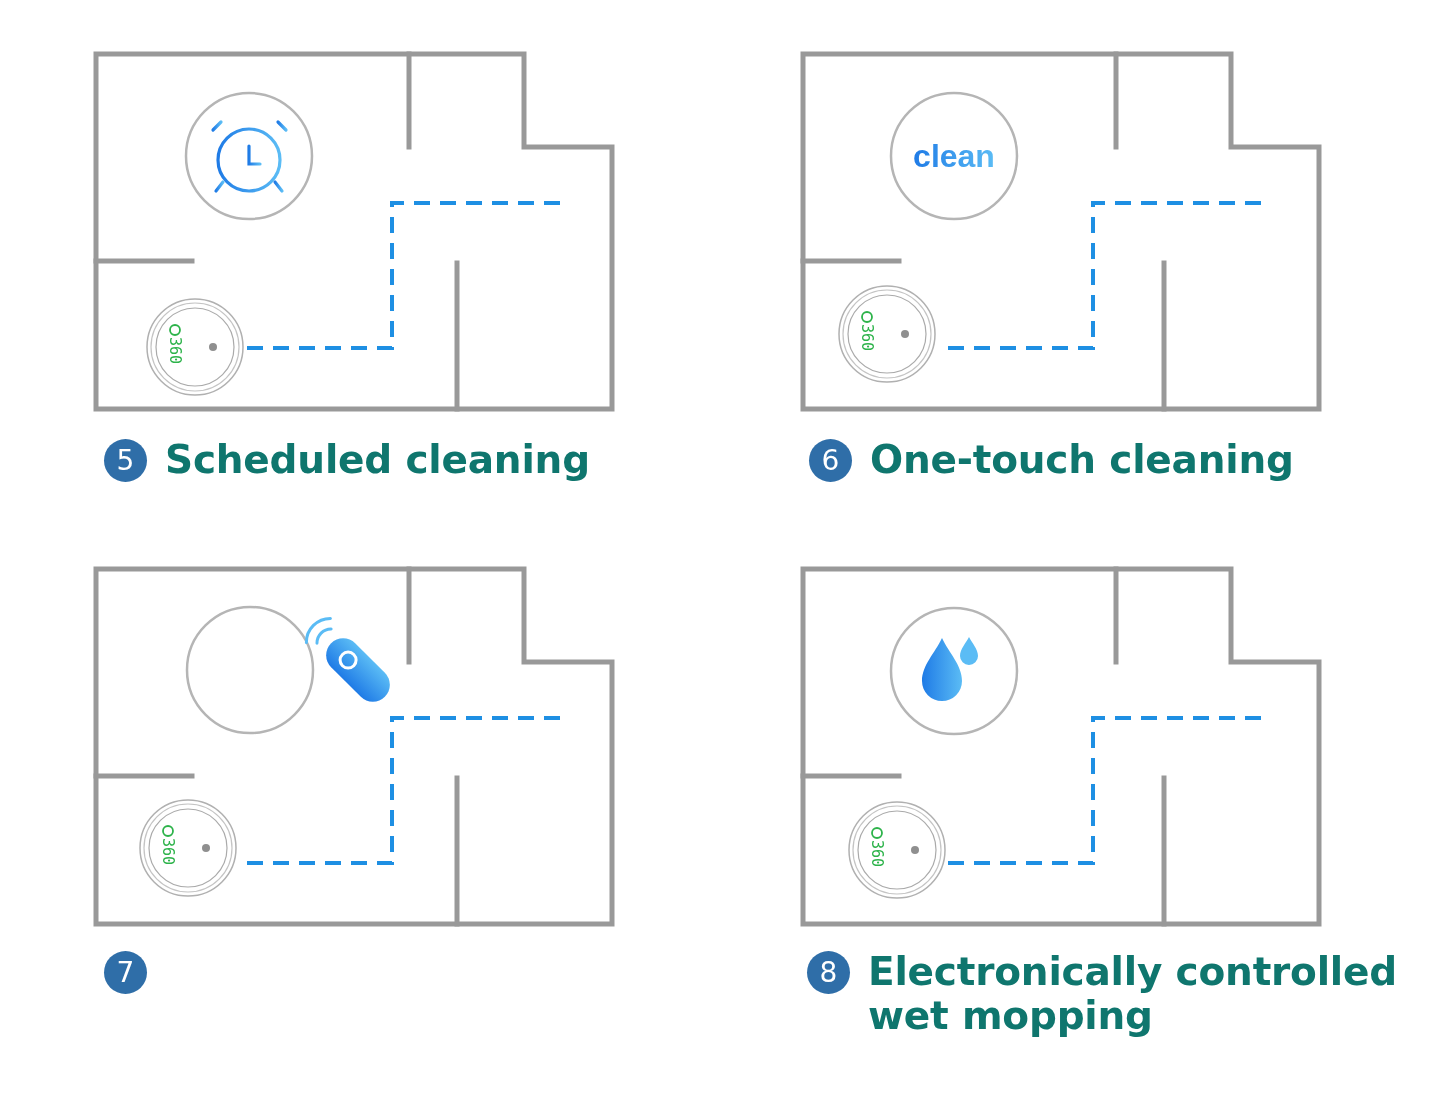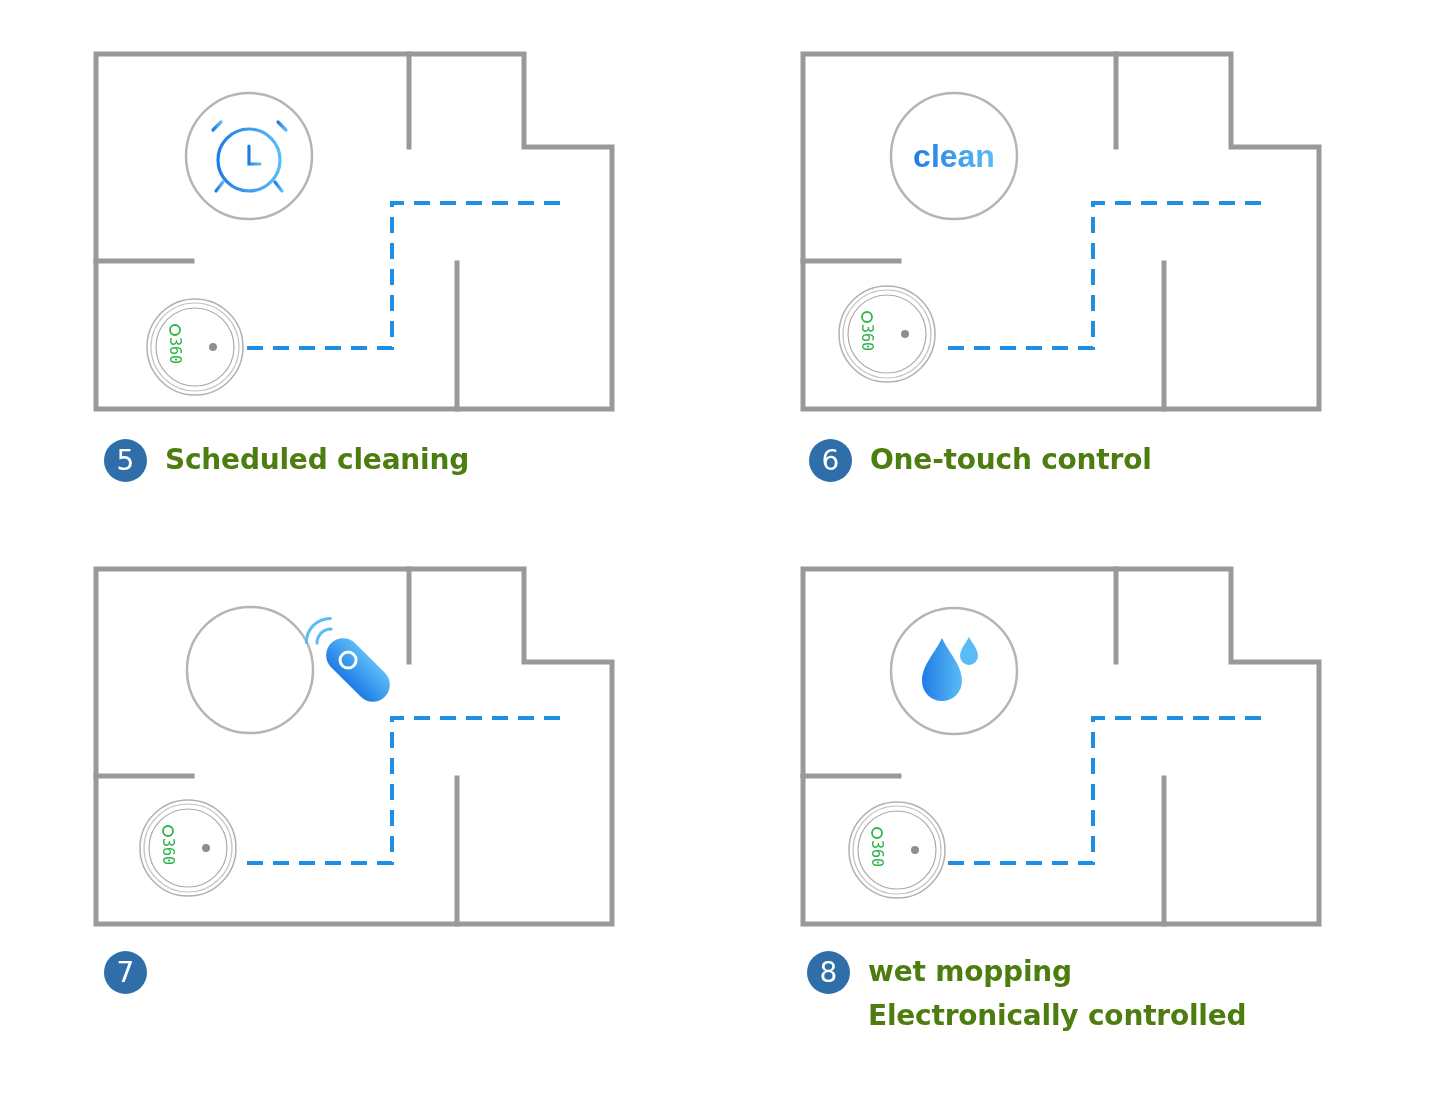--- a/index.html
+++ b/index.html
@@ -14,21 +14,21 @@
   .caption { position: absolute; display: flex; align-items: flex-start; }
   #c5 { left: 104px; top: 438px; }
   #c6 { left: 809px; top: 438px; }
   #c7 { left: 104px; top: 950px; }
   #c8 { left: 807px; top: 950px; }
   .badge { width: 43px; height: 43px; border-radius: 50%; background: #2f6ea8;
            color: #ffffff; font-family: "DejaVu Sans", sans-serif; font-size: 28px;
            display: flex; align-items: center; justify-content: center;
            flex: 0 0 auto; margin-right: 18px; margin-top: 1px; }
   .label { font-family: "DejaVu Sans", sans-serif; font-weight: bold;
-           font-size: 28px; color: #4d7c0f; line-height: 44px; letter-spacing: -0.2px; }
+           font-size: 39px; color: #0f766e; line-height: 44px; letter-spacing: -0.2px; }
   .clean-word { font-family: "Liberation Sans", sans-serif; font-weight: bold; font-size: 32px; }
   .logo-text { font-family: "DejaVu Sans Mono", monospace; font-size: 15px; }
 </style>
 </head>
 <body>
 
 <div class="panel" id="p5">
   <svg viewBox="0 0 530 370">
       <defs>
         <linearGradient id="grad0" x1="0" y1="0" x2="1" y2="0">
@@ -90,21 +90,21 @@
           <circle cx="-17" cy="0" r="5" fill="none" stroke="#2db34a" stroke-width="1.8"></circle>
           <text x="-10" y="5" fill="#2db34a" font-size="14" class="logo-text" transform="scale(1,1)">360</text>
         </g>
       </g>
       <circle cx="155" cy="106" r="63" fill="#fff" stroke="#b5b5b5" stroke-width="2.5"></circle>
       <text x="155" y="117" text-anchor="middle" fill="url(#grad1)" class="clean-word">clean</text>
     </svg>
 </div>
 <div class="caption" id="c6">
   <div class="badge">6</div>
-  <div class="label">One-touch control</div>
+  <div class="label">One-touch cleaning</div>
 </div>
 
 <div class="panel" id="p7">
   <svg viewBox="0 0 530 370">
       <defs>
         <linearGradient id="grad2" x1="0" y1="0" x2="1" y2="0">
           <stop offset="0" stop-color="#1f7be6"></stop>
           <stop offset="1" stop-color="#5bbcf5"></stop>
         </linearGradient>
       </defs>
@@ -162,16 +162,16 @@
       <circle cx="155" cy="106" r="63" fill="#fff" stroke="#b5b5b5" stroke-width="2.5"></circle>
       <g fill="url(#grad3)">
         <path d="M 143 73 C 150 88 163 100 163 116 A 20 20 0 0 1 123 116 C 123 100 136 88 143 73 Z"></path>
         <path d="M 170 72 C 173 78 179 84 179 91 A 9 9 0 0 1 161 91 C 161 84 167 78 170 72 Z" fill="#5bbcf5"></path>
       </g>
     </svg>
 </div>
 <div class="caption" id="c8">
   <div class="badge">8</div>
   <div class="label">
+    <div>Electronically controlled</div>
     <div>wet mopping</div>
-    <div>Electronically controlled</div>
   </div>
 </div>
 
 </body></html>

